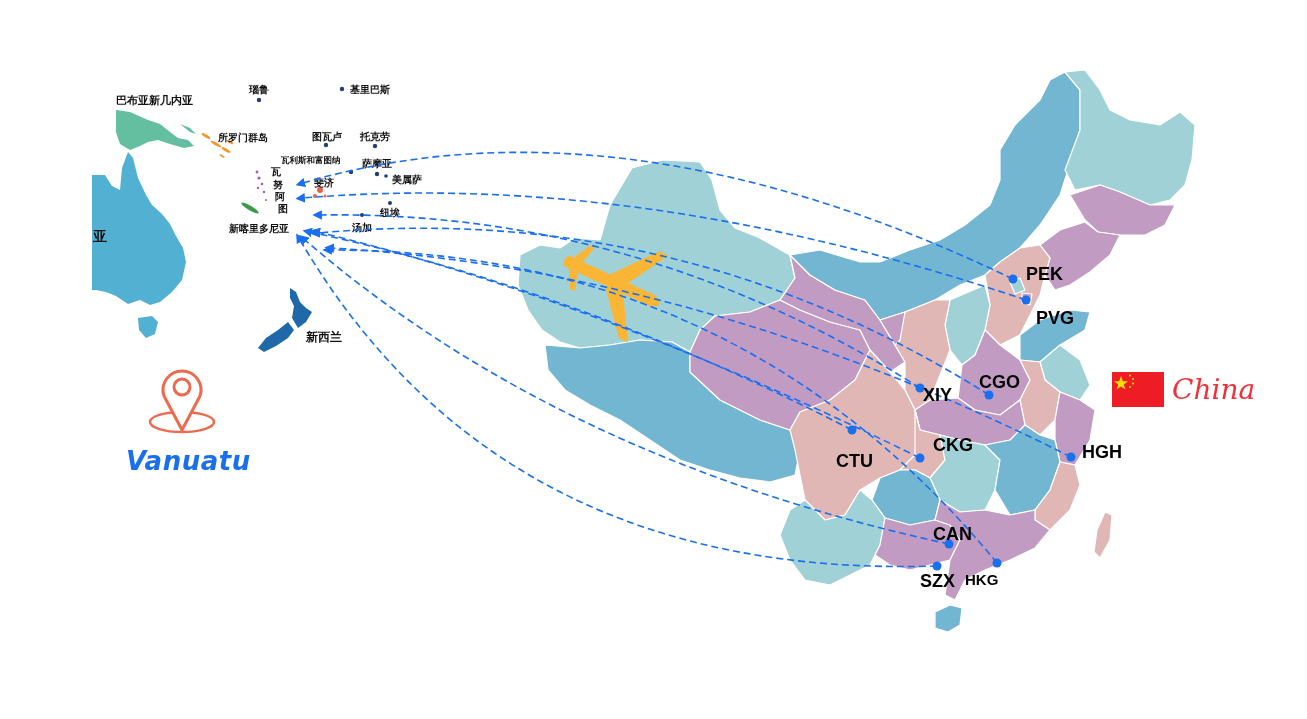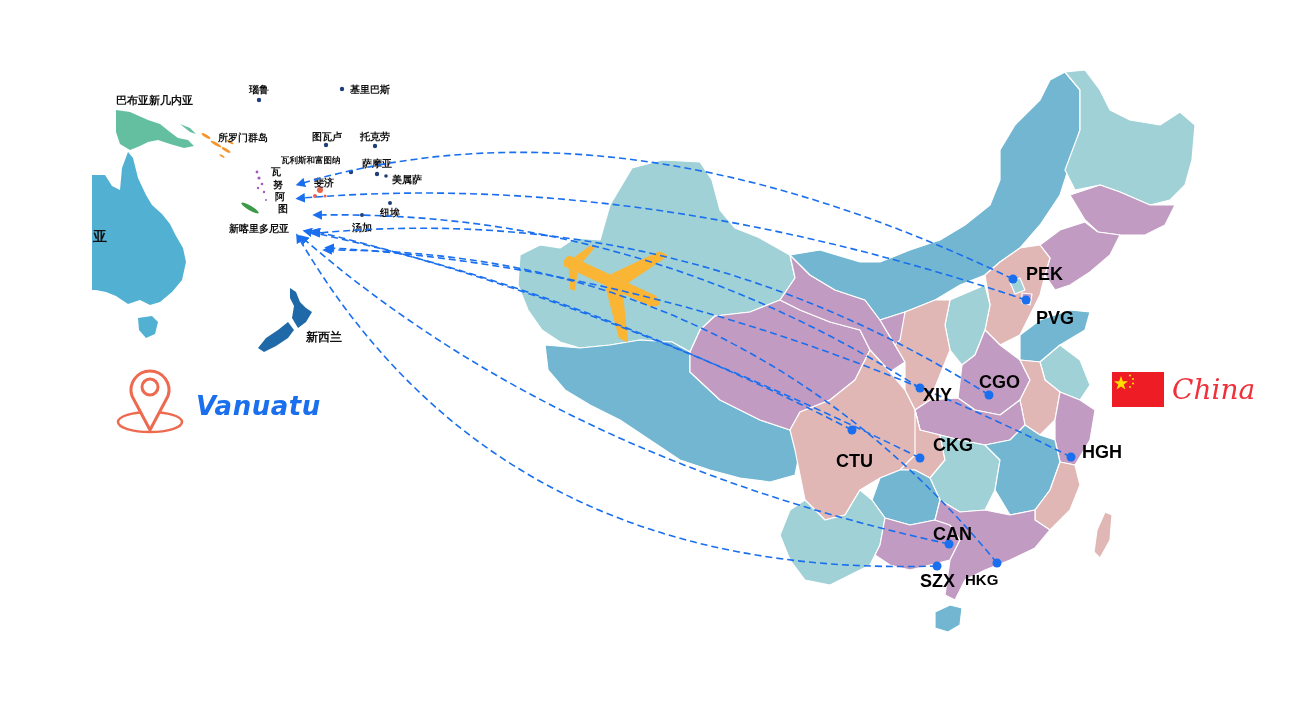--- a/index.html
+++ b/index.html
@@ -4,21 +4,21 @@
 <style>
   html, body { margin:0; padding:0; background:#ffffff; }
   body { width:1307px; height:719px; position:relative; overflow:hidden; font-family:"DejaVu Sans", sans-serif; }
   #map { position:absolute; left:0; top:0; width:1307px; height:719px; }
   .island-label { font-family:"DejaVu Sans", sans-serif; font-size:10px; font-weight:bold; fill:#111; }
   .airport-label { font-family:"Liberation Sans", sans-serif; font-size:18px; font-weight:bold; fill:#000; }
   .airport-label.small { font-size:15px; }
   .route { fill:none; stroke:#1a6fef; stroke-width:1.6; stroke-dasharray:7 4; }
   .legend { position:absolute; display:flex; align-items:center; }
   .legend-text { font-family:"DejaVu Sans", sans-serif; font-weight:bold; font-style:italic; }
-  #vanuatu-legend { left:116px; top:366px; }
+  #vanuatu-legend { left:116px; top:366px;flex-direction:column; }
   #vanuatu-legend .legend-text { color:#1a6fef; font-size:26px; margin-left:10px; margin-top:10px; letter-spacing:0.5px; }
   #china-legend { left:1112px; top:372px; }
   #china-legend .legend-text { color:#f0303a; font-size:28px; margin-left:8px; font-weight:normal; font-family:"DejaVu Serif", serif; }
 </style>
 </head>
 <body>
 
 <svg id="map" viewBox="0 0 1307 719" xmlns="http://www.w3.org/2000/svg">
   <defs>
     <marker id="arrow" viewBox="0 0 10 10" refX="2" refY="5" markerWidth="6" markerHeight="6" orient="auto-start-reverse">

